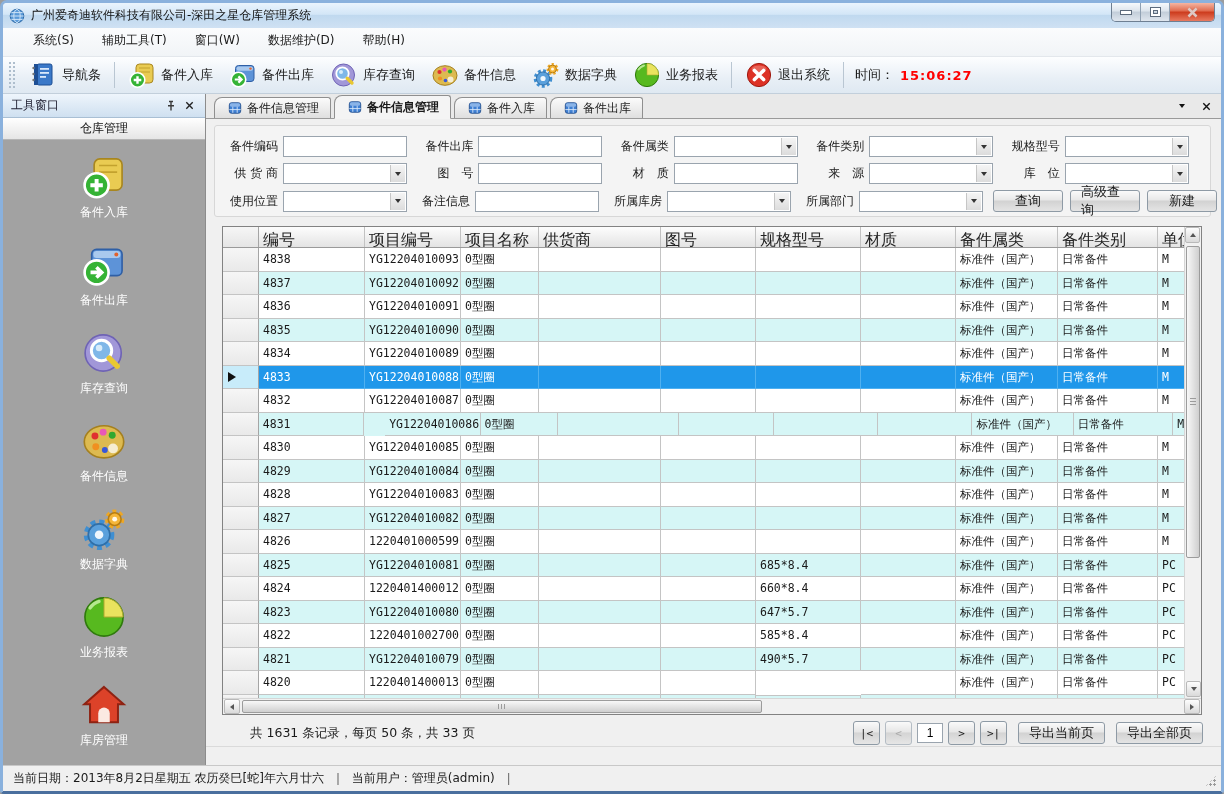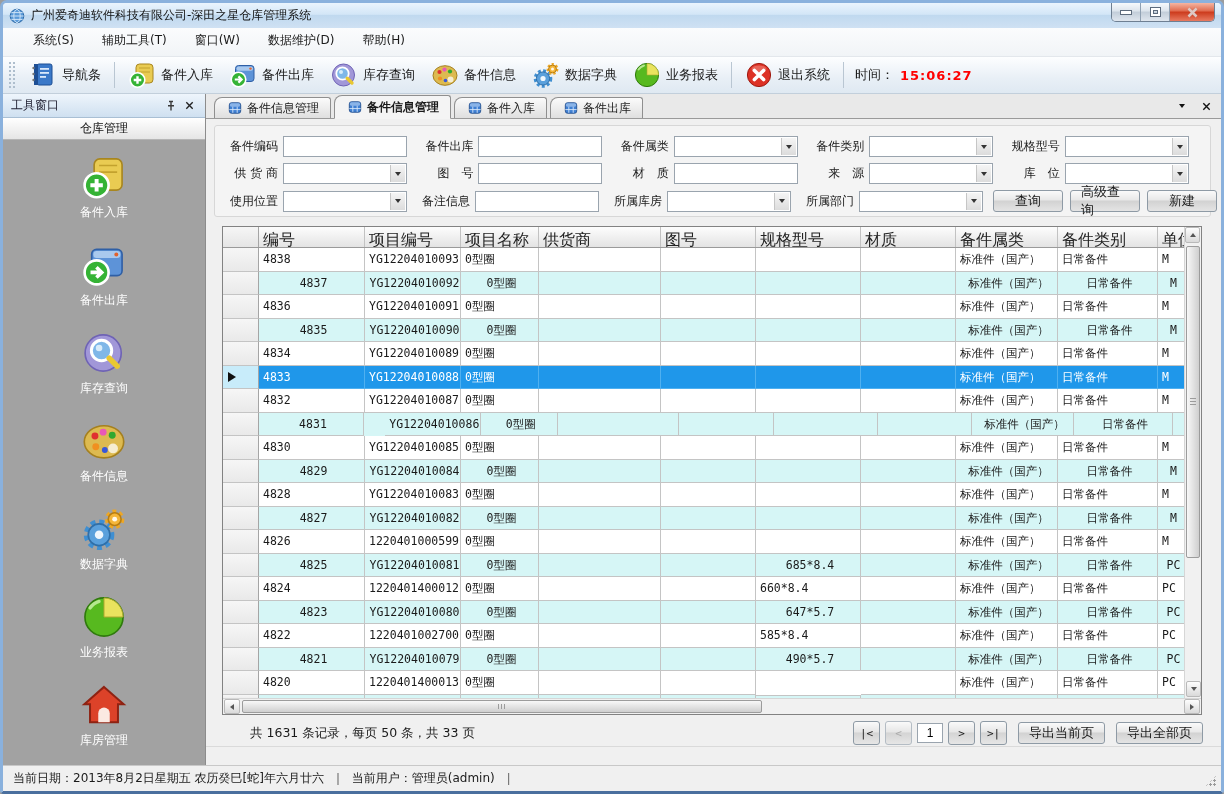--- a/index.html
+++ b/index.html
@@ -54,21 +54,21 @@
   .tri-up{width:0;height:0;border-left:3.5px solid transparent;border-right:3.5px solid transparent;border-bottom:4.5px solid #555;}
   .tri-left{width:0;height:0;border-top:3.5px solid transparent;border-bottom:3.5px solid transparent;border-right:4.5px solid #555;}
   .tri-right{width:0;height:0;border-top:3.5px solid transparent;border-bottom:3.5px solid transparent;border-left:4.5px solid #555;}
   .fbuttons{display:flex;gap:7px;margin-left:auto;margin-right:2px;}
   .btn{height:22px;padding:0 10px;min-width:70px;display:flex;align-items:center;justify-content:center;background:linear-gradient(#fafafa,#e8e8e8 45%,#d2d2d2 50%,#e4e4e4);border:1px solid #8e9aa5;border-radius:3px;font-size:13px;cursor:default;}
   
   .grid{position:absolute;left:16px;top:107px;width:980px;height:489px;border:1px solid #828282;background:#fff;overflow:hidden;}
   .ghead{display:flex;height:21px;background:linear-gradient(#fdfdfd,#e3e3e3);border-bottom:1px solid #9a9a9a;}
   .ghc{border-right:1px solid #c2c2c2;padding:3px 0 0 4px;font-size:16px;color:#222;overflow:hidden;white-space:nowrap;}
   .grow{display:flex;height:23.5px;background:#fff;cursor:default;}
-  .grow.alt{background:#d6f6f6;text-align:center;}
+  .grow.alt{background:#d6f6f6;}
   .grow.sel{background:#1f97ea;color:#fff;}
   .gc{border-right:1px solid #c4c4c4;border-bottom:1px solid #c4c4c4;padding-left:4px;overflow:hidden;white-space:nowrap;line-height:22px;font-family:"DejaVu Sans Mono","DejaVu Sans",sans-serif;font-size:11.5px;}
   .grow.sel .gc{border-color:#4fb0f0;}
   .gsel{width:36px;background:linear-gradient(#f6f6f6,#e9e9e9);border-right:1px solid #a5a5a5;border-bottom:1px solid #c4c4c4;display:flex;align-items:center;padding-left:5px;}
   .grow.sel .gsel{background:#c8ecfa;}
   .selarrow{width:0;height:0;border-top:5px solid transparent;border-bottom:5px solid transparent;border-left:8px solid #111;}
   .grow.partial{height:5.5px;overflow:hidden;}
   .grow.partial .gc,.grow.partial .gsel{border-bottom:none;}
   
   .vscroll{position:absolute;top:0;right:0;bottom:16px;width:17px;background:#f1f1f1;border-left:1px solid #d6d6d6;}

